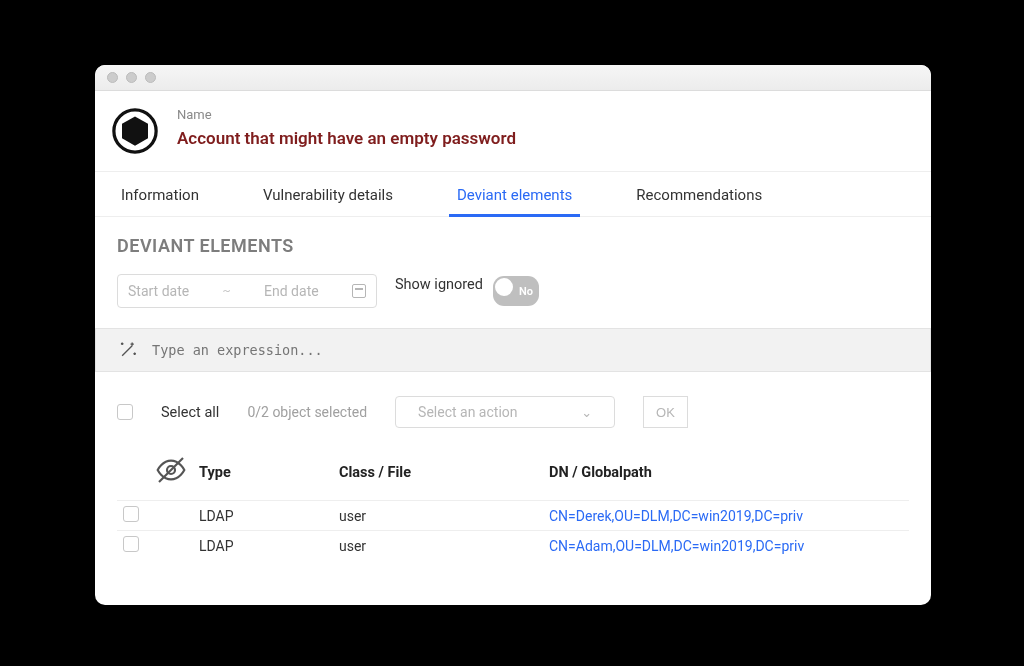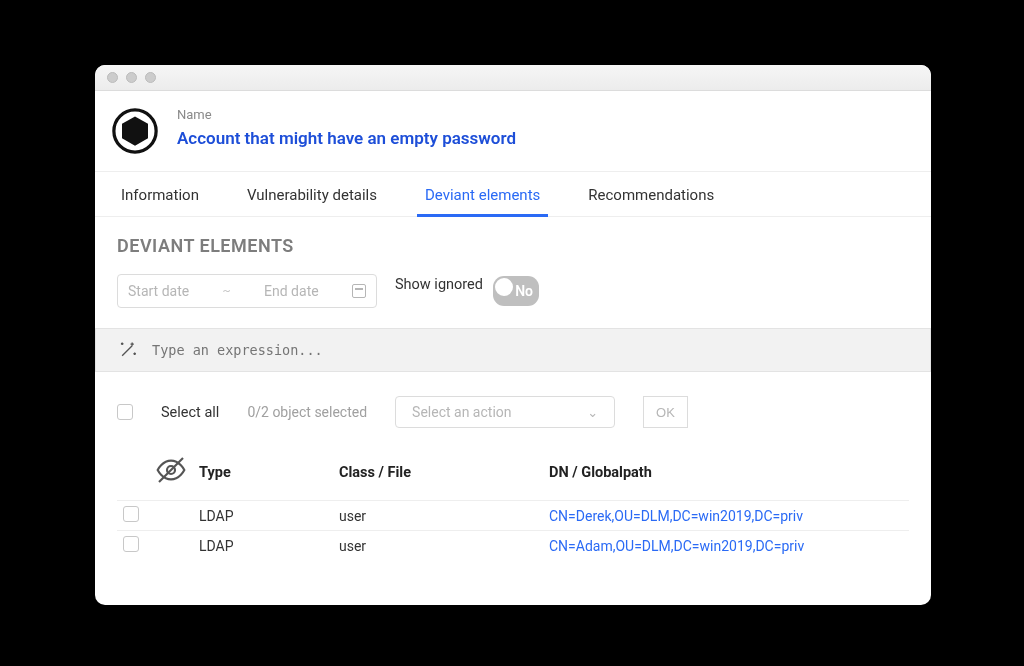--- a/index.html
+++ b/index.html
@@ -30,24 +30,24 @@
   }
   .dot { width: 11px; height: 11px; border-radius: 50%; background: #ccc; border:1px solid #bbb;}
   
   .header {
     display: flex; align-items: flex-start;
     padding: 14px 18px 14px 14px;
     border-bottom: 1px solid #eee;
   }
   .hex-icon { width: 52px; height: 52px; margin-right: 16px; flex-shrink:0;}
   .name-label { color:#8a8a8a; font-size: 13px; margin-top:2px;}
-  .page-title { font-size: 17px; font-weight: 600; margin-top: 6px; color:#1d4ed8;}
+  .page-title { font-size: 17px; font-weight: 600; margin-top: 6px; color:#7f1d1d;}
   
   .tabs {
-    display:flex; gap: 40px; padding: 0 22px;
+    display:flex; gap: 56px; padding: 0 22px;
     border-bottom: 1px solid #eee;
   }
   .tab {
     padding: 14px 4px 12px; font-size:15px; color:#333; cursor:pointer; position:relative;
   }
   .tab.active { color:#2a6af5; }
   .tab.active::after {
     content:""; position:absolute; left:-4px; right:-4px; bottom:-1px; height:3px;
     background:#2a6af5;
   }
@@ -65,21 +65,21 @@
     padding: 0 10px; color:#b6b6b6; font-size:14px; 
     width: 260px; justify-content:space-between;
   }
   .date-range .sep{ color:#c9c9c9; font-size:12px;}
   .cal-icon { width:14px; height:14px; border:1.5px solid #b6b6b6; border-radius:2px; position:relative;}
   .cal-icon::before{content:"";position:absolute;left:2px;right:2px;top:3px;height:1.5px;background:#b6b6b6;}
   .show-ignored { display:flex; align-items:flex-start; gap:10px; font-size:14.5px; color:#333;}
   .toggle {
     width:46px; height:22px; border-radius:11px; background:#bfbfbf;
     position:relative; display:flex; align-items:center; justify-content:flex-end;
-    padding:15px 6px; color:#fff; font-size:14px; font-weight:600;
+    padding:15px 6px; color:#fff; font-size:11px; font-weight:600;
   }
   .toggle::before{
     content:""; position:absolute; left:2px; top:2px; width:18px;height:18px;
     background:#fff; border-radius:50%;
   }
   
   .expr-bar{
     display:flex; align-items:center; gap:12px;
     background:#f2f2f2; border:1px solid #e3e3e3;
     margin: 0 -22px; padding: 0 22px; height:44px;
@@ -92,21 +92,21 @@
     font-size:13.5px; color:#666;
   }
   
   .action-row{ display:flex; align-items:center; gap:28px; margin-top: 24px;}
   .chk{ width:16px;height:16px;border:1.5px solid #c8c8c8;border-radius:3px; background:#fff; display:inline-block;}
   .sel-all-label{ font-size:14.5px; color:#333;}
   .sel-count{ color:#a0a0a0; font-size:14px;}
   .action-select{
     display:flex; align-items:center; justify-content:space-between;
     border:1px solid #dcdcdc; border-radius:4px; height:32px;
-    padding:0 16px; color:#b6b6b6; width:220px; font-size:14px;
+    padding:0 22px; color:#b6b6b6; width:220px; font-size:14px;
   }
   .chev{ font-size:13px; color:#b6b6b6;}
   .ok-btn{
     height:32px; padding:0 12px; border:1px solid #dcdcdc; border-radius:0;
     background:#fff; color:#b6b6b6; font-size:13px;
   }
   
   table{ width:100%; border-collapse:collapse; margin-top:20px; table-layout:fixed;}
   thead th{
     text-align:left; font-weight:700; font-size:14.5px; color:#222;

